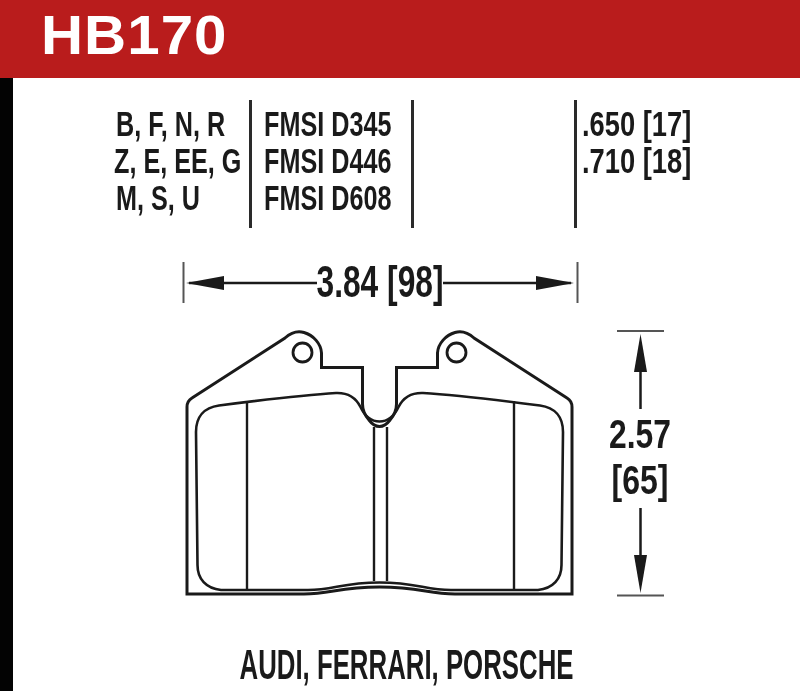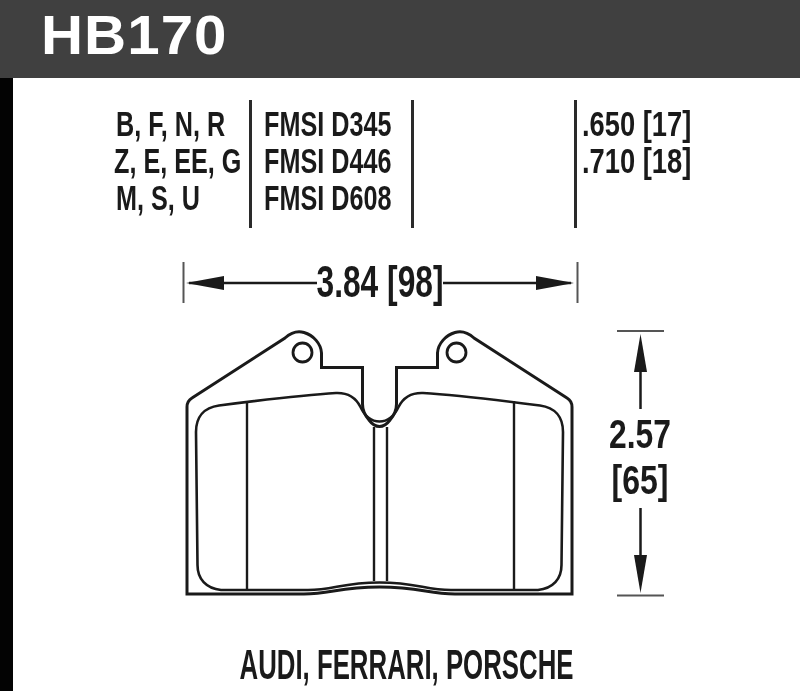--- a/index.html
+++ b/index.html
@@ -10,21 +10,21 @@
     height: 691px;
     background: #ffffff;
     overflow: hidden;
     font-family: "Liberation Sans", sans-serif;
     color: #1a1a1a;
   }
   .header-bar {
     position: absolute;
     left: 0; top: 0;
     width: 800px; height: 78px;
-    background: #404040;
+    background: #b91c1c;
   }
   .left-border-bar {
     position: absolute;
     left: 0; top: 0;
     width: 13px; height: 691px;
     background: #030303;
   }
   .part-number {
     position: absolute;
     left: 41px; top: 7px;

